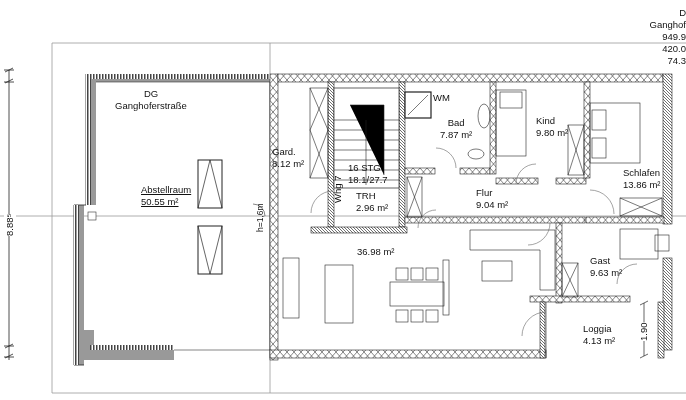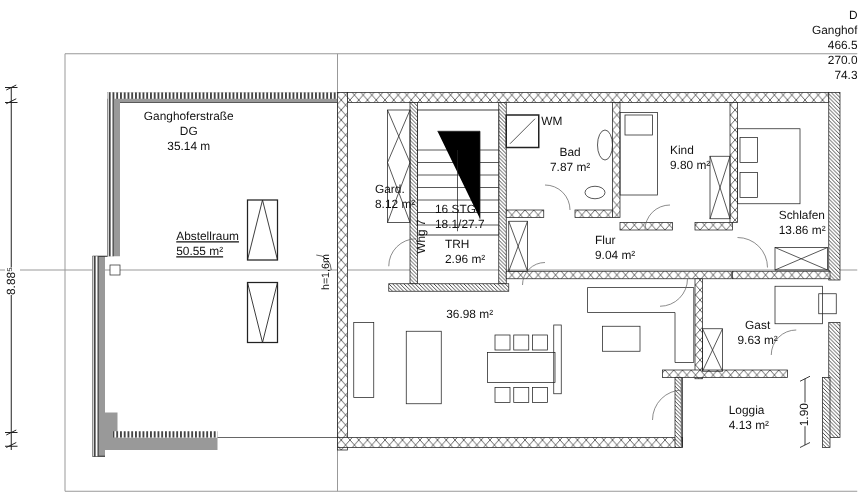--- a/index.html
+++ b/index.html
@@ -139,38 +139,37 @@
       <path d="M436,210 A18,18 0 0 0 418,228"></path>
       <path d="M550,223 A22,22 0 0 1 528,245"></path>
       <path d="M637,264 A20,20 0 0 0 617,284"></path>
     </g>
 
     <path d="M644,303 L644,356 M640,305 L648,301 M640,358 L648,354" stroke="#222" stroke-width="0.7"></path>
   </g>
 </svg>
 
 <div class="lbl c" style="left:96px;top:88px;width:110px;">
+  <div>DG</div>
   <div>Ganghoferstraße</div>
-  <div>DG</div>
-  <div>35.14 m</div>
 </div>
 
 <div class="lbl" style="left:630px;top:7px;width:56px;text-align:right;overflow:hidden;">
   <div>D</div>
   <div>Ganghof</div>
-  <div>466.5</div>
-  <div>270.0</div>
+  <div>949.9</div>
+  <div>420.0</div>
   <div>74.3</div>
 </div>
 
 <div class="lbl" style="left:141px;top:184px;text-decoration:underline;">
   <div>Abstellraum</div>
   <div>50.55 m²</div>
 </div>
-<div class="lbl" style="left:300px;top:146px;">
+<div class="lbl" style="left:272px;top:146px;">
   <div>Gard.</div>
   <div>8.12 m²</div>
 </div>
 <div class="lbl" style="left:348px;top:133px;margin-top:29px;">
   <div>16 STG</div>
   <div>18.1/27.7</div>
 </div>
 <div class="lbl" style="left:356px;top:190px;">
   <div>TRH</div>
   <div>2.96 m²</div>
@@ -187,21 +186,21 @@
   <div>Schlafen</div>
   <div>13.86 m²</div>
 </div>
 <div class="lbl" style="left:476px;top:187px;">
   <div>Flur</div>
   <div>9.04 m²</div>
 </div>
 <div class="lbl" style="left:357px;top:246px;">
   <div>36.98 m²</div>
 </div>
-<div class="lbl" style="left:590px;top:255px;text-align:center;">
+<div class="lbl" style="left:590px;top:255px;">
   <div>Gast</div>
   <div>9.63 m²</div>
 </div>
 <div class="lbl" style="left:583px;top:323px;">
   <div>Loggia</div>
   <div>4.13 m²</div>
 </div>
 
 <div class="lbl" style="left:433px;top:92px;">WM</div>
 <div class="lbl" style="left:332px;top:203px;transform:rotate(-90deg);transform-origin:left top;">Whg 7</div>

